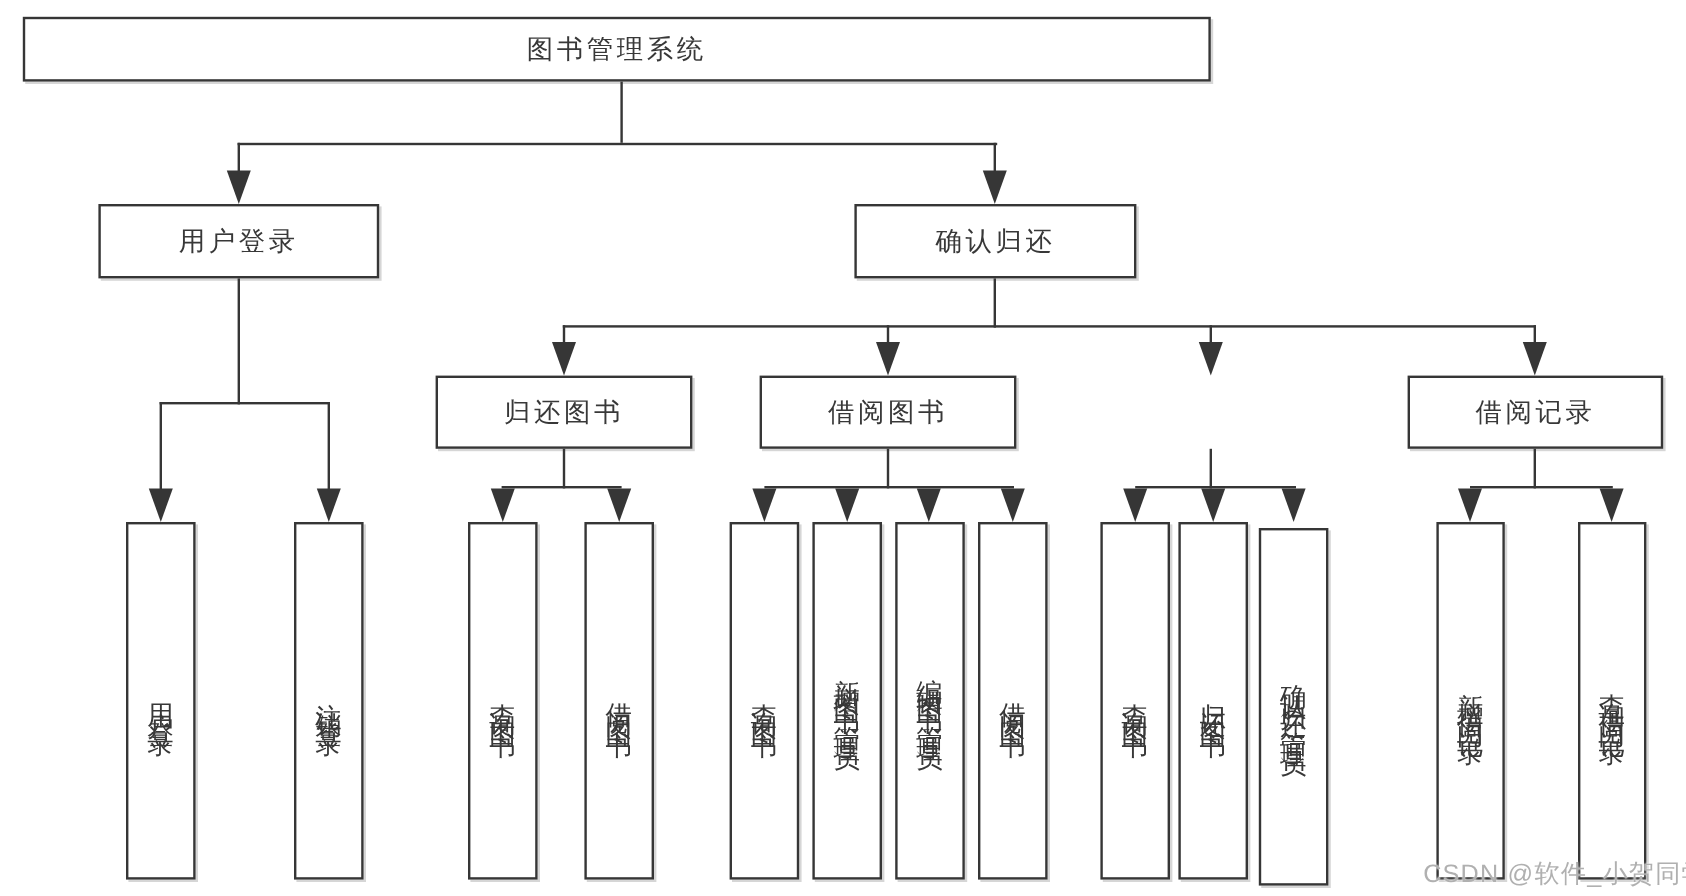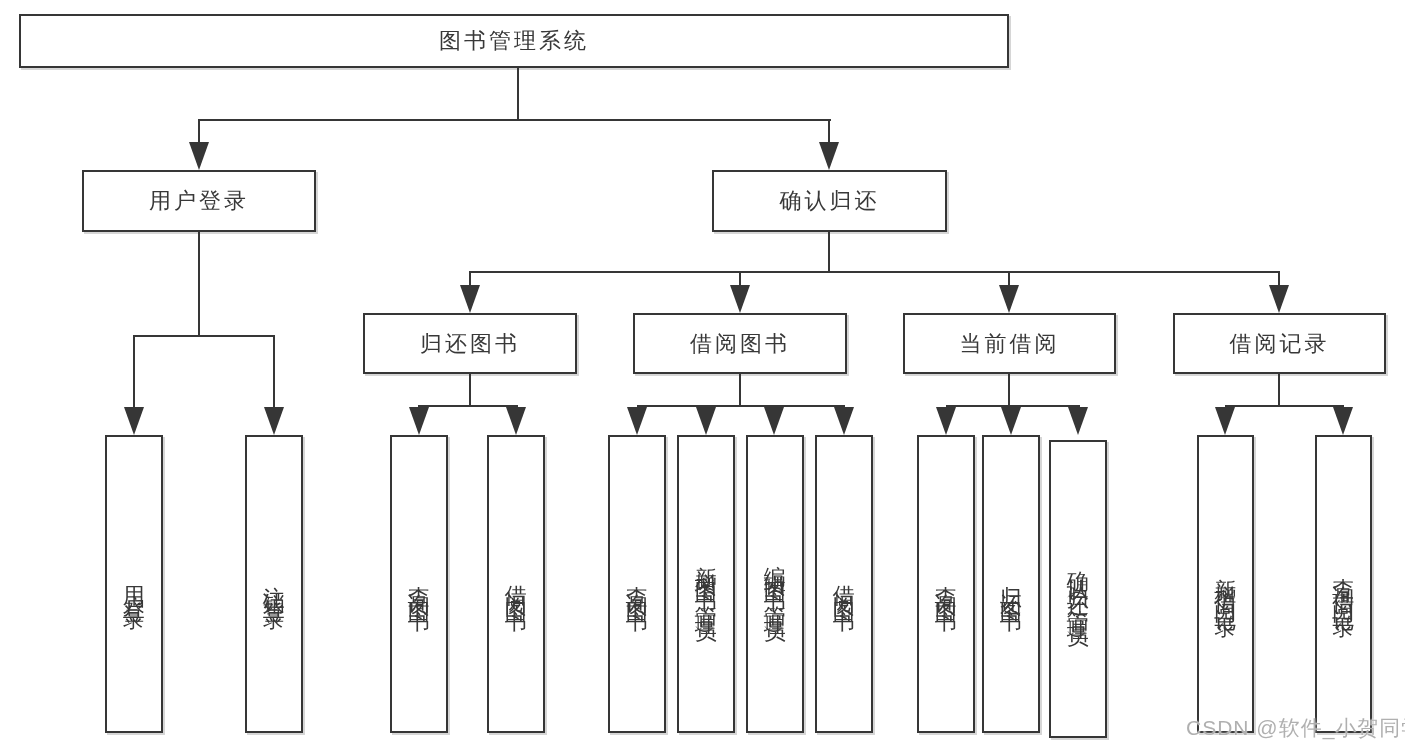--- a/index.html
+++ b/index.html
@@ -45,23 +45,20 @@
   </div>
   <div class="box" style="left:712px;top:170px;width:235px;height:62px;">
     <span class="hlabel">确认归还</span>
   </div>
 
   <div class="box" style="left:363px;top:313px;width:214px;height:61px;">
     <span class="hlabel">归还图书</span>
   </div>
   <div class="box" style="left:633px;top:313px;width:214px;height:61px;">
     <span class="hlabel">借阅图书</span>
-  </div>
-  <div class="box" style="left:903px;top:313px;width:213px;height:61px;">
-    <span class="hlabel">当前借阅</span>
   </div>
   <div class="box" style="left:1173px;top:313px;width:213px;height:61px;">
     <span class="hlabel">借阅记录</span>
   </div>
 
   <div class="box" style="left:105px;top:435px;width:58px;height:298px;">
     <span class="vtext">用户登录</span>
   </div>
   <div class="box" style="left:245px;top:435px;width:58px;height:298px;">
     <span class="vtext">注销登录</span>

